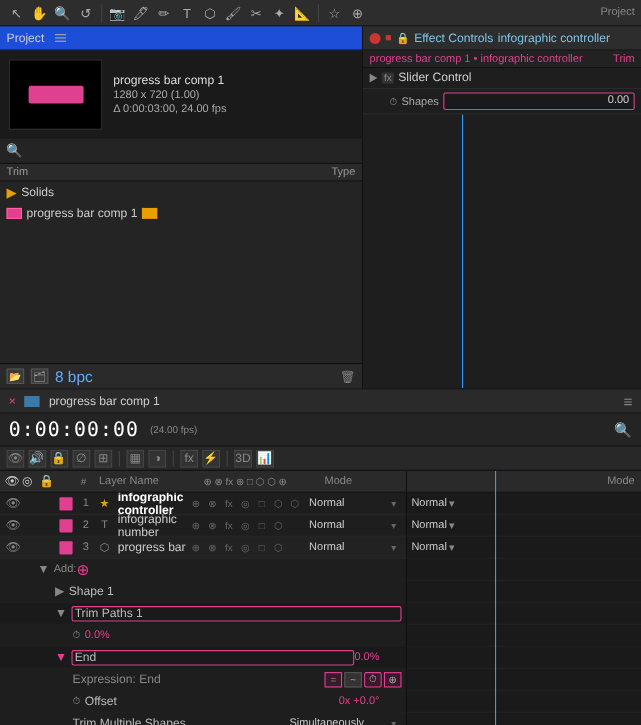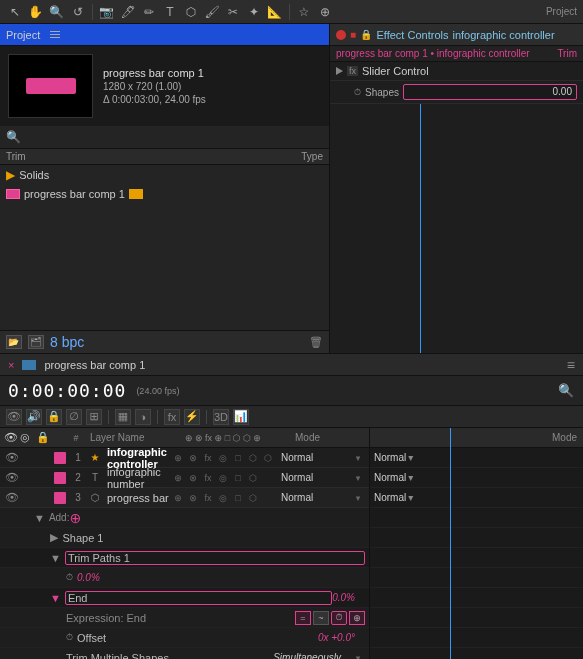--- a/index.html
+++ b/index.html
@@ -407,21 +407,21 @@
     .sub-row {
       display: flex;
       align-items: center;
       height: 20px;
       border-bottom: 1px solid #222;
       padding: 0 4px;
       background: #1e1e1e;
     }
     .sub-indent { flex-shrink: 0; }
     .sub-label { font-size: 11px; color: #bbb; flex: 1; }
-    .sub-value { font-size: 10px; color: #e04090; margin-right: 10px; font-style: italic; }
+    .sub-value { font-size: 10px; color: #e04090; margin-right: 20px; }
 
     .add-label { font-size: 10px; color: #888; }
     .add-btn { color: #e04090; font-size: 14px; cursor: pointer; }
 
     .sub-controls {
       display: flex;
       gap: 2px;
       align-items: center;
     }
     .ctrl-btn {

